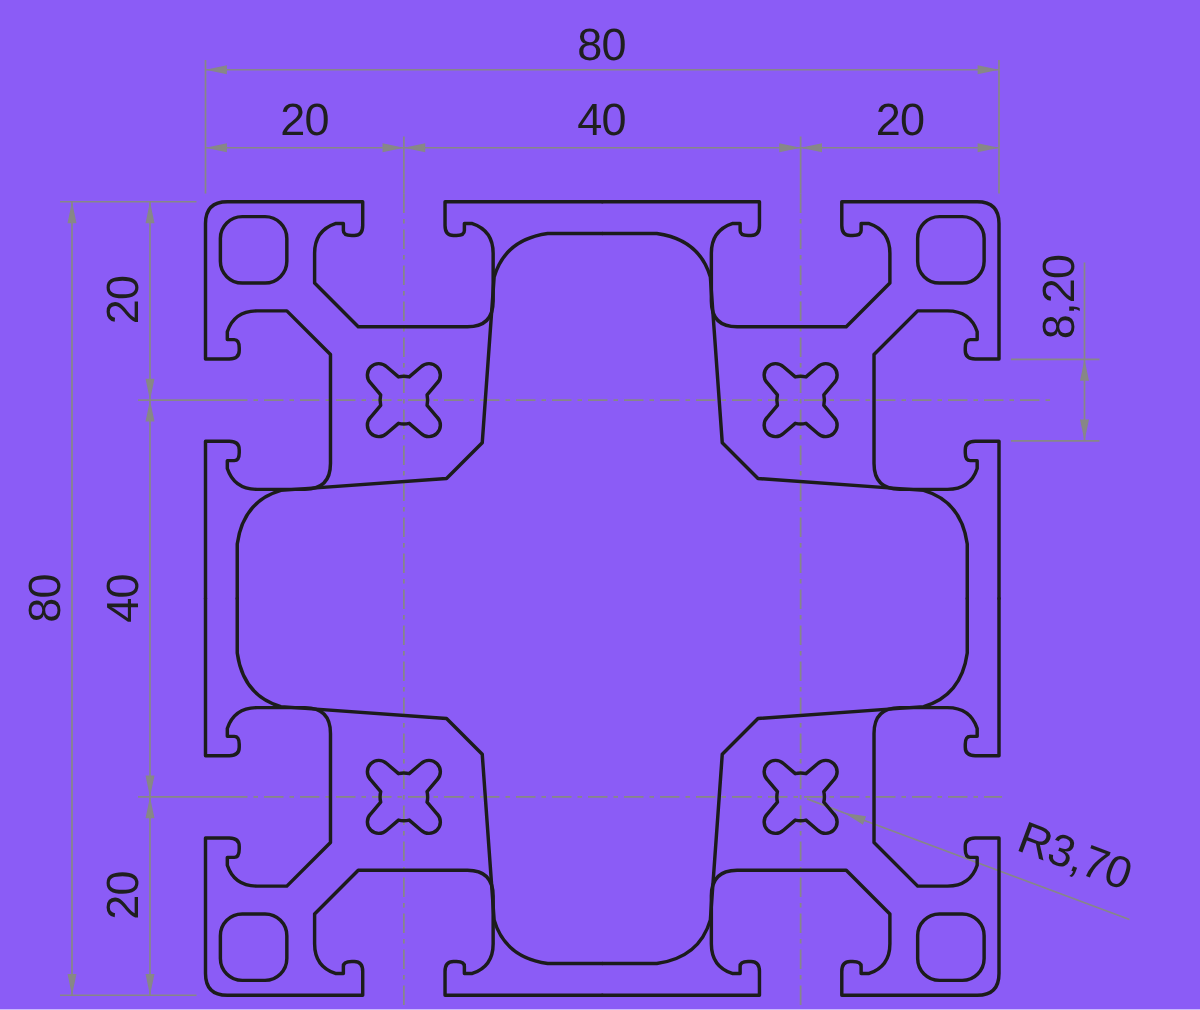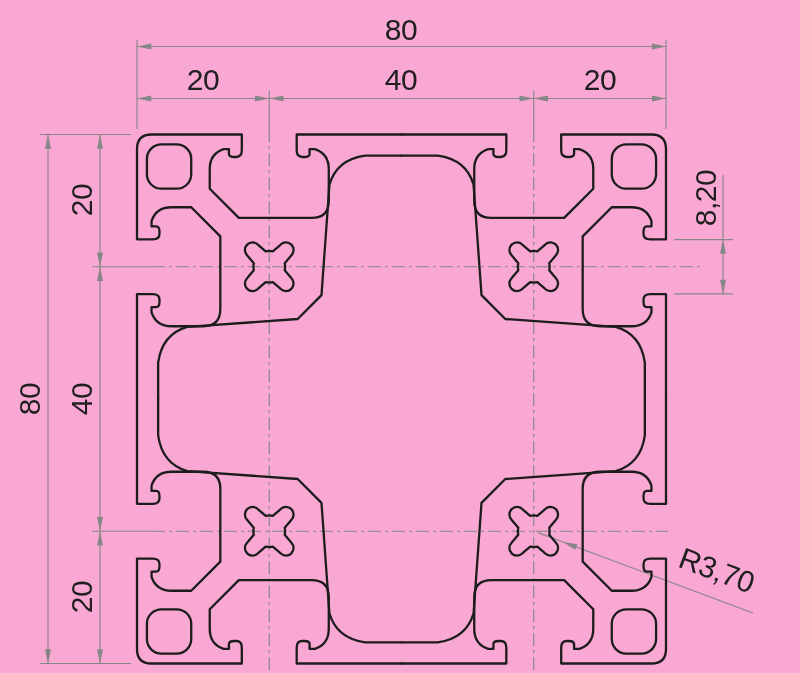--- a/index.html
+++ b/index.html
@@ -1,16 +1,16 @@
 <!DOCTYPE html>
 <html><head>
 <meta charset="utf-8">
 <style>
   html,body{margin:0;padding:0;background:#ffffff;}
-  .stage{width:800px;height:673px;position:relative;background:#f9a8d4;overflow:hidden;}
+  .stage{width:800px;height:673px;position:relative;background:#8b5cf6;overflow:hidden;}
   svg{display:block;}
   svg text{
     font-family:"Liberation Sans","DejaVu Sans",sans-serif;
     font-size:30px;
     letter-spacing:-0.5px;
   }
   #quad path, #quad rect{ vector-effect:non-scaling-stroke; }
 </style>
 </head>
 <body>

